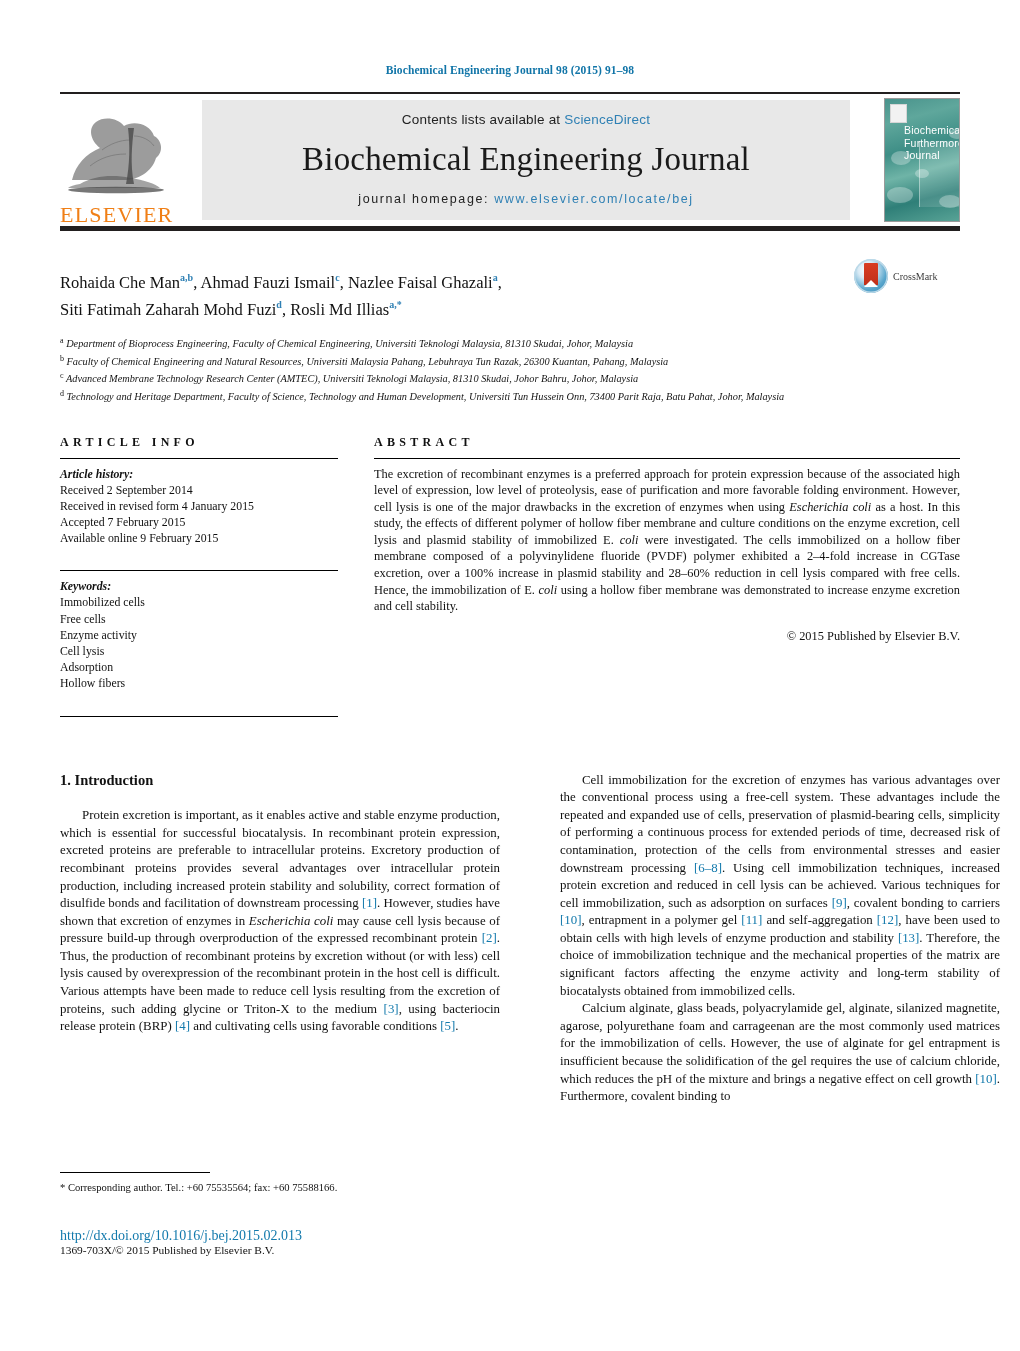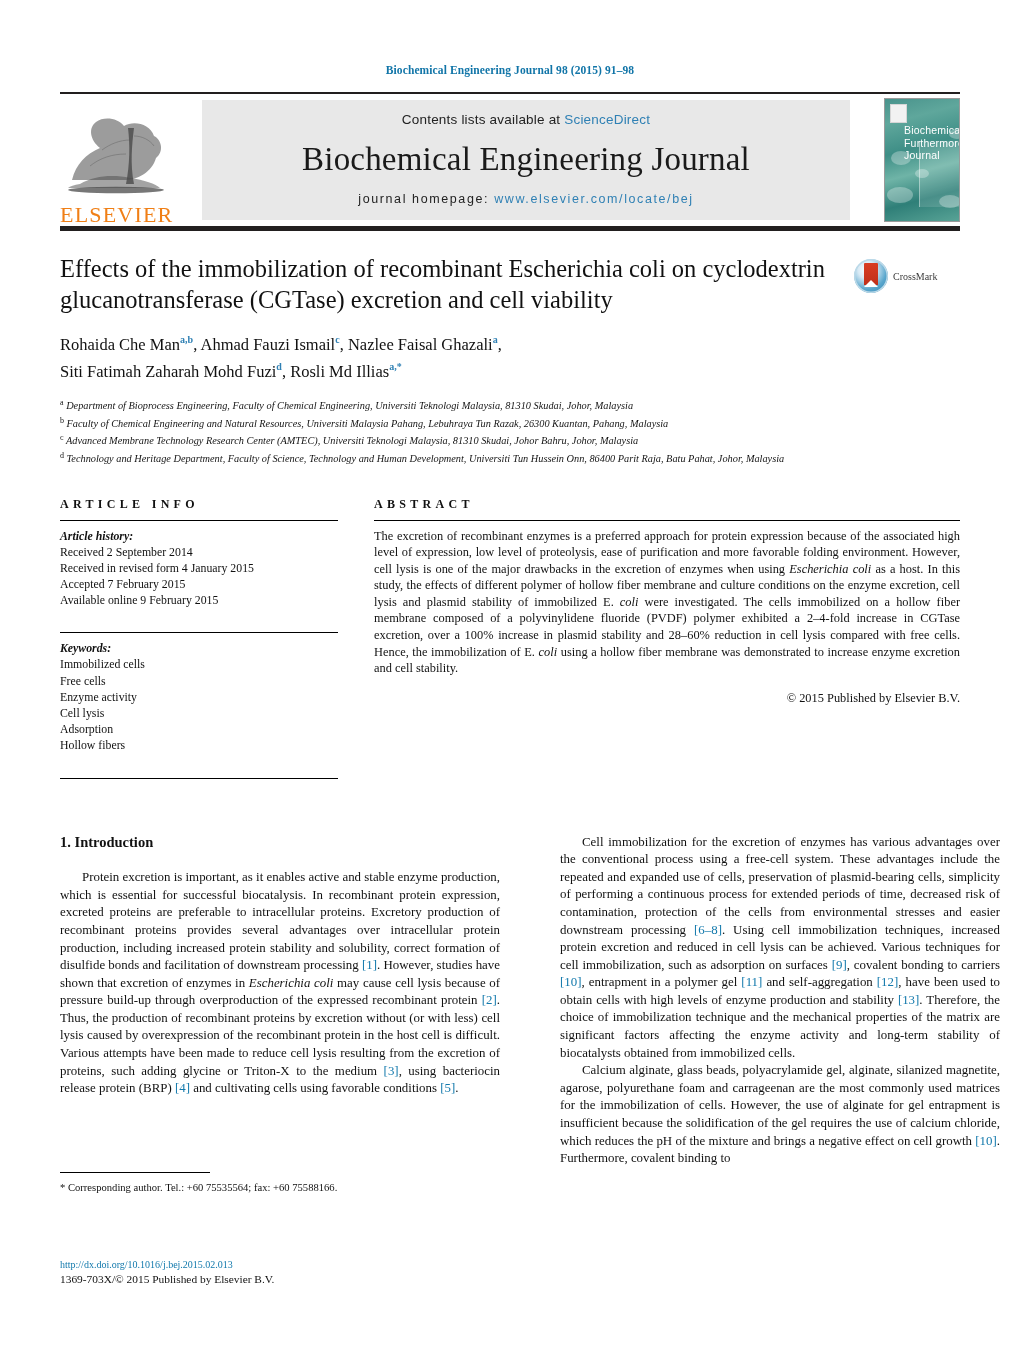--- a/index.html
+++ b/index.html
@@ -318,24 +318,23 @@
   .fn-line i { font-style: italic; }
   .fn-mail { color: #1279ac; }
 
   .doi-block {
     position: absolute;
     left: 60px;
     top: 1228px;
     width: 440px;
   }
   .doi-link {
-    font-size: 10px;
+    font-size: 14px;
     color: #1279ac;
     line-height: 15px;
-    margin-top: 29px;
   }
   .issn-line {
     font-size: 11.4px;
     color: #111;
     line-height: 15px;
   }
 </style>
 </head>
 <body>
 
@@ -388,39 +387,38 @@
           <div>Furthermore</div>
           <div>Journal</div>
         </div>
       </div>
     </div>
   </div>
   <div class="masthead-rule"></div>
 
   <div class="title-area">
     <div class="title-left">
-      <h1 class="art-title">Effects of the immobilization of recombinant Escherichia coli on cyclodextrin glucanotransferase (CGTase) excretion and cell viability</h1>
       <div class="authors">
         <span>Rohaida Che Man</span><sup>a,b</sup><span>, Ahmad Fauzi Ismail</span><sup>c</sup><span>, Nazlee Faisal Ghazali</span><sup>a</sup><span>,</span><br>
         <span>Siti Fatimah Zaharah Mohd Fuzi</span><sup>d</sup><span>, Rosli Md Illias</span><sup>a,*</sup>
       </div>
     </div>
     <div class="title-right">
       <div class="crossmark">
         <div class="cm-circle"></div>
         <div class="cm-text">CrossMark</div>
       </div>
     </div>
   </div>
 
   <div class="affiliations">
     <div><sup>a</sup> <span>Department of Bioprocess Engineering, Faculty of Chemical Engineering, Universiti Teknologi Malaysia, 81310 Skudai, Johor, Malaysia</span></div>
     <div><sup>b</sup> <span>Faculty of Chemical Engineering and Natural Resources, Universiti Malaysia Pahang, Lebuhraya Tun Razak, 26300 Kuantan, Pahang, Malaysia</span></div>
     <div><sup>c</sup> <span>Advanced Membrane Technology Research Center (AMTEC), Universiti Teknologi Malaysia, 81310 Skudai, Johor Bahru, Johor, Malaysia</span></div>
-    <div><sup>d</sup> <span>Technology and Heritage Department, Faculty of Science, Technology and Human Development, Universiti Tun Hussein Onn, 86400 Parit Raja, Batu Pahat, Johor, Malaysia</span></div>
+    <div><sup>d</sup> <span>Technology and Heritage Department, Faculty of Science, Technology and Human Development, Universiti Tun Hussein Onn, 73400 Parit Raja, Batu Pahat, Johor, Malaysia</span></div>
   </div>
 
   <div class="info-abstract">
 
     <div class="col-info">
       <div class="sec-head">ARTICLE INFO</div>
       <div class="rule-thin"></div>
       <div class="info-label">Article history:</div>
       <div class="info-line">Received 2 September 2014</div>
       <div class="info-line">Received in revised form 4 January 2015</div>

